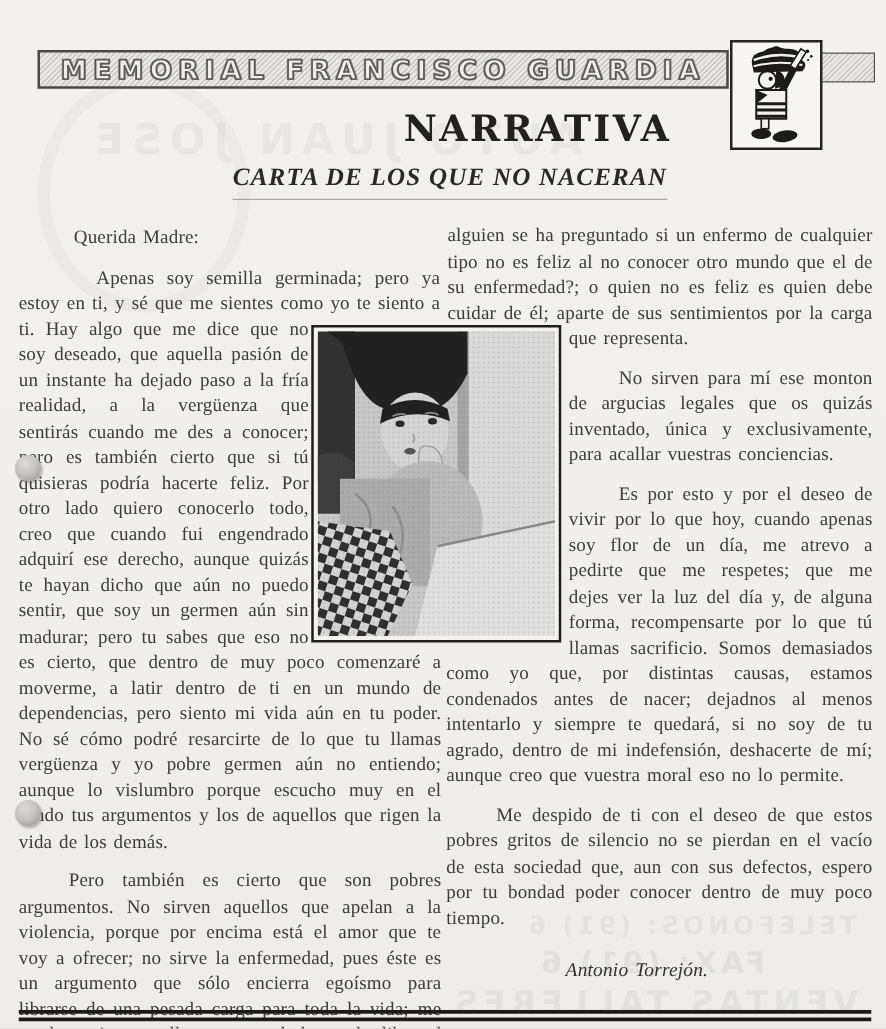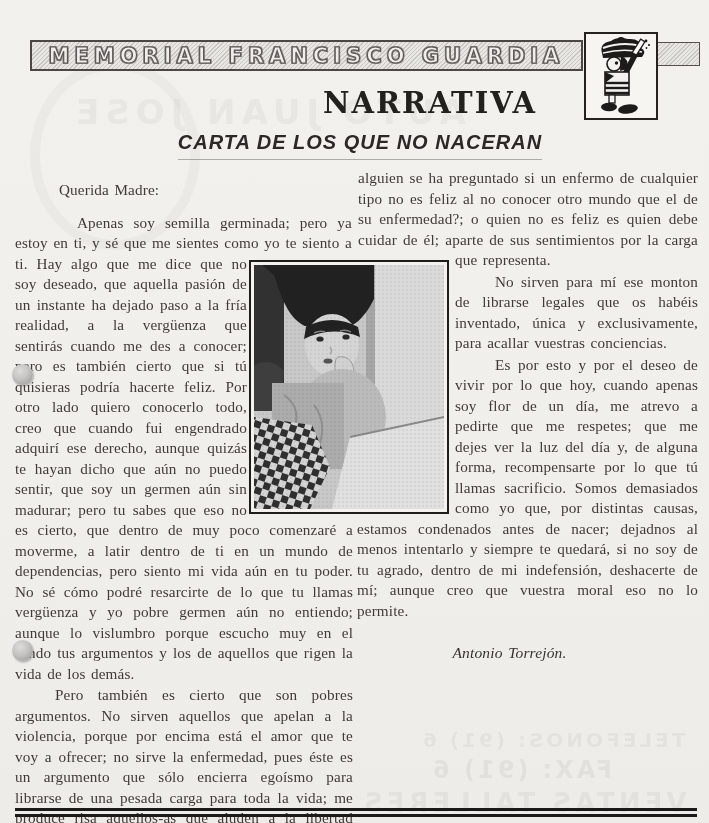--- a/index.html
+++ b/index.html
@@ -33,30 +33,30 @@
     border:2px solid #26231f;background:#f6f5f2;display:flex;align-items:center;justify-content:center;
   }
   
   .narrativa{
     position:absolute;left:280px;top:86px;width:300px;text-align:center;
     font-family:"DejaVu Serif","Liberation Serif",serif;font-weight:bold;
     font-size:29px;letter-spacing:2px;color:#23211e;
   }
   .article-title{position:absolute;left:15px;top:131px;width:690px;text-align:center;}
   .article-title span{
-    display:inline-block;font-family:Liberation Sans, sans-serif;
+    display:inline-block;font-family:Liberation Serif, serif;
     font-weight:bold;font-style:italic;font-size:20px;letter-spacing:1px;color:#2b2826;
     border-bottom:1px solid rgba(90,86,80,0.45);padding-bottom:5px;
   }
   
   .col{position:absolute;top:168px;font-size:15.2px;line-height:20.5px;
     text-align:justify;word-spacing:1.5px;letter-spacing:0.15px;}
   .col-left{left:15px;width:338px;height:652px;}
   .col-right{left:357px;width:341px;height:652px;}
-  .bp{margin:0 0 1px 0;}
+  .bp{margin:11px 0 1px 0;}
   .indent{text-indent:40px;}
   .indent-xl{text-indent:62px;}
   .salutation{margin:12px;padding-left:32px;}
   .cut{background:transparent;}
   .cut-ra{float:right;width:1px;height:95px;}
   .cut-rb{float:right;clear:right;width:106px;height:248px;}
   .cut-la{float:left;width:1px;height:100px;}
   .cut-lb{float:left;clear:left;width:98px;height:250px;}
   .signature{margin:22px 36px 0 0;text-align:center;font-style:italic;font-size:15.5px;color:#35322e;}
   
@@ -136,22 +136,23 @@
     <div class="cut cut-rb"></div>
     <p class="salutation">Querida Madre:</p>
     <p class="bp indent-xl">Apenas soy semilla germinada; pero ya estoy en ti, y sé que me sientes como yo te siento a ti. Hay algo que me dice que no soy deseado, que aquella pasión de un instante ha dejado paso a la fría realidad, a la vergüenza que sentirás cuando me des a conocer; pero es también cierto que si tú quisieras podría hacerte feliz. Por otro lado quiero conocerlo todo, creo que cuando fui engendrado adquirí ese derecho, aunque quizás te hayan dicho que aún no puedo sentir, que soy un germen aún sin madurar; pero tu sabes que eso no es cierto, que dentro de muy poco comenzaré a moverme, a latir dentro de ti en un mundo de dependencias, pero siento mi vida aún en tu poder. No sé cómo podré resarcirte de lo que tu llamas vergüenza y yo pobre germen aún no entiendo; aunque lo vislumbro porque escucho muy en el fondo tus argumentos y los de aquellos que rigen la vida de los demás.</p>
     <p class="bp indent">Pero también es cierto que son pobres argumentos. No sirven aquellos que apelan a la violencia, porque por encima está el amor que te voy a ofrecer; no sirve la enfermedad, pues éste es un argumento que sólo encierra egoísmo para librarse de una pesada carga para toda la vida; me produce risa aquellos-as que aluden a la libertad personal, al derecho de elegir si se puede o no nacer; porque a nosotros a la parte más interesada nadie puede preguntarnos. No pretendo remitirme a estudios médicos; ¿pero</p>
   </div>
 
   <div class="col col-right">
     <div class="cut cut-la"></div>
     <div class="cut cut-lb"></div>
     <p class="bp">alguien se ha preguntado si un enfermo de cualquier tipo no es feliz al no conocer otro mundo que el de su enfermedad?; o quien no es feliz es quien debe cuidar de él; aparte de sus sentimientos por la carga que representa.</p>
-    <p class="bp indent">No sirven para mí ese monton de librarse legales que os habéis inventado, única y exclusivamente, para acallar vuestras conciencias.</p>
+    <p class="bp indent">No sirven para mí ese monton de argucias legales que os quizás inventado, única y exclusivamente, para acallar vuestras conciencias.</p>
     <p class="bp indent">Es por esto y por el deseo de vivir por lo que hoy, cuando apenas soy flor de un día, me atrevo a pedirte que me respetes; que me dejes ver la luz del día y, de alguna forma, recompensarte por lo que tú llamas sacrificio. Somos demasiados como yo que, por distintas causas, estamos condenados antes de nacer; dejadnos al menos intentarlo y siempre te quedará, si no soy de tu agrado, dentro de mi indefensión, deshacerte de mí; aunque creo que vuestra moral eso no lo permite.</p>
+    <p class="bp indent">Me despido de ti con el deseo de que estos pobres gritos de silencio no se pierdan en el vacío de esta sociedad que, aun con sus defectos, espero por tu bondad poder conocer dentro de muy poco tiempo.</p>
     <p class="signature">Antonio Torrejón.</p>
   </div>
 
   <div class="photo-frame">
     <div class="photo-inner">
       <svg width="190" height="244" viewBox="0 0 190 244">
         <defs>
           <pattern id="chk" width="14" height="14" patternUnits="userSpaceOnUse" patternTransform="rotate(18)">
             <rect width="14" height="14" fill="#d6d1c7"></rect>
             <rect width="7" height="7" fill="#36312b"></rect>

